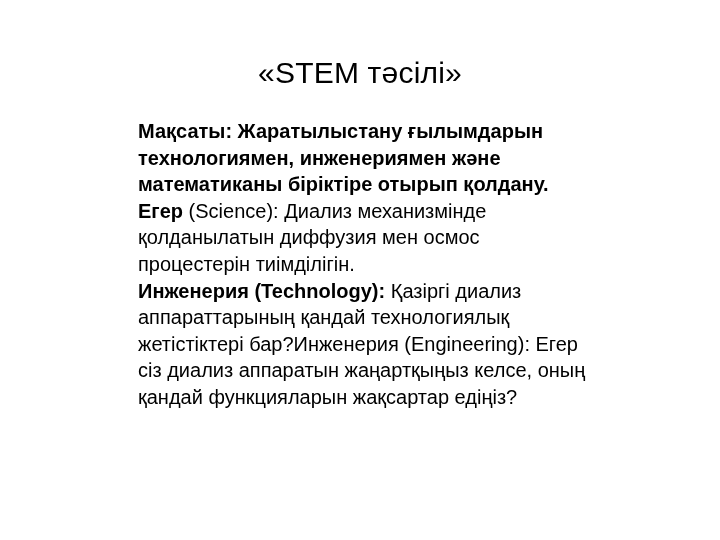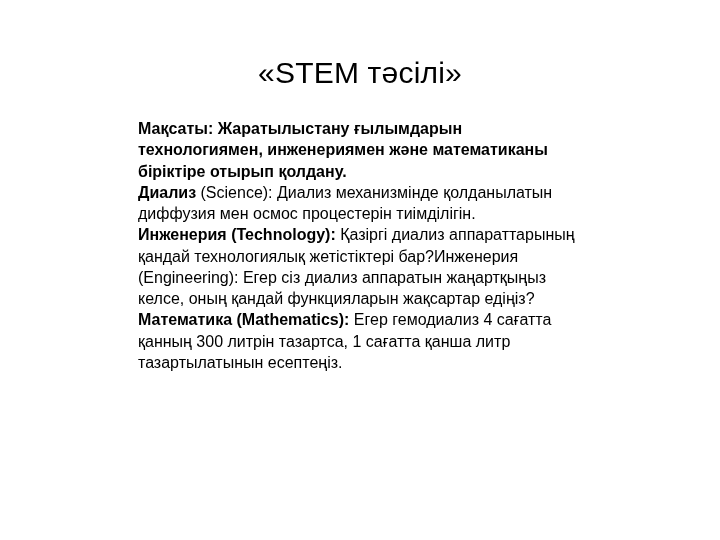--- a/index.html
+++ b/index.html
@@ -29,21 +29,21 @@
     font-size: 30px;
     line-height: 1.15;
     font-weight: normal;
     letter-spacing: 0.2px;
   }
   .body-block {
     position: absolute;
     left: 138px;
     top: 118px;
     width: 452px;
-    font-size: 16px;
+    font-size: 20px;
     line-height: 1.33;
     text-align: left;
   }
   .body-block p {
     margin: 0;
   }
   .b { font-weight: bold; }
 </style>
 </head>
 <body>
@@ -53,25 +53,22 @@
   <h1 class="slide-title">«STEM тәсілі»</h1>
 
   <div class="body-block">
 
     <p>
       <span class="b">Мақсаты: Жаратылыстану ғылымдарын технологиямен, инженериямен және математиканы біріктіре отырып қолдану.</span><span></span>
     </p>
 
 
     <p>
-      <span class="b">Диализ</span><span> (Science): Диализ механизмінде қолданылатын диффузия мен осмос процестерін тиімділігін.</span>
+      <span class="b">Егер</span><span> (Science): Диализ механизмінде қолданылатын диффузия мен осмос процестерін тиімділігін.</span>
     </p>
 
     <p>
       <span class="b">Инженерия (Technology):</span><span> Қазіргі диализ аппараттарының қандай технологиялық жетістіктері бар?Инженерия (Engineering): Егер сіз диализ аппаратын жаңартқыңыз келсе, оның қандай функцияларын жақсартар едіңіз?</span>
     </p>
 
-    <p>
-      <span class="b">Математика (Mathematics):</span><span> Егер гемодиализ 4 сағатта қанның 300 литрін тазартса, 1 сағатта қанша литр тазартылатынын есептеңіз.</span>
-    </p>
 
   </div>
 </div>
 
 </body></html>

